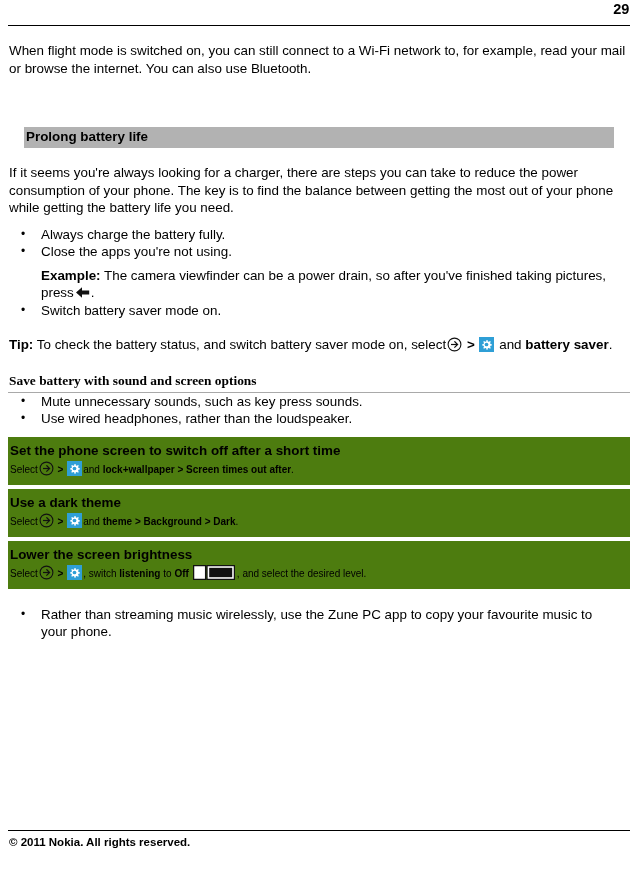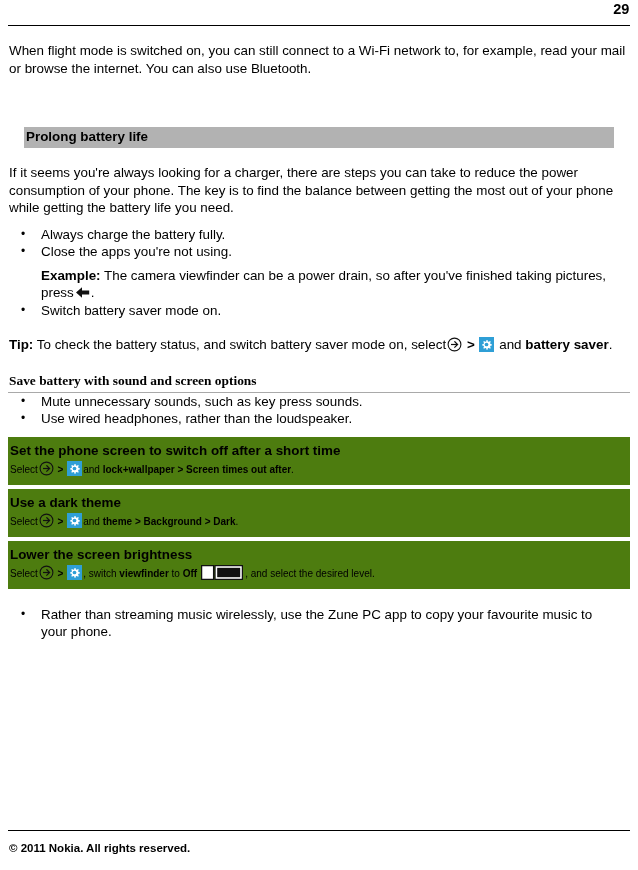--- a/index.html
+++ b/index.html
@@ -155,22 +155,22 @@
     display: inline-block;
     width: 42px;
     height: 15px;
     vertical-align: -3px;
     margin: 0 2px 0 4px;
   }
 
   
   .page-footer {
     border-top: 1.6px solid #000;
-    padding: 10px 0 0 1px;
-    margin-bottom: 14px;
+    padding: 4px 0 0 1px;
+    margin-bottom: 20px;
   }
   .footer-text {
     font-size: 11.5px;
     font-weight: bold;
     line-height: 15px;
   }
 </style>
 </head>
 <body>
 
@@ -289,21 +289,21 @@
               <circle cx="7.5" cy="7.5" r="6.4" fill="none" stroke="#111" stroke-width="1.1"></circle>
               <path d="M4 7.5 H10" stroke="#111" stroke-width="1.2" fill="none"></path>
               <path d="M7.8 4.8 L10.6 7.5 L7.8 10.2" stroke="#111" stroke-width="1.2" fill="none" stroke-linecap="square"></path>
             </svg></span>
         <span class="b">&gt;</span>
         <span class="icon-settings"><svg width="15" height="15" viewBox="0 0 15 15">
               <path d="M7.5 3.1 l1.05 0 .32 1.3 1.02.42 1.15-.7.74.74-.7 1.15.42 1.02 1.3.32 0 1.05-1.3.32-.42 1.02.7 1.15-.74.74-1.15-.7-1.02.42-.32 1.3-1.05 0-.32-1.3-1.02-.42-1.15.7-.74-.74.7-1.15-.42-1.02-1.3-.32 0-1.05 1.3-.32.42-1.02-.7-1.15.74-.74 1.15.7 1.02-.42z" fill="#ffffff"></path>
               <circle cx="7.5" cy="7.5" r="1.85" fill="#2f9fd6"></circle>
             </svg></span><span>,</span>
         <span>switch</span>
-        <span class="b">viewfinder</span>
+        <span class="b">listening</span>
         <span>to</span>
         <span class="b">Off</span><span class="icon-toggle-off"><svg width="42" height="15" viewBox="0 0 42 15">
               <rect x="0.6" y="0.6" width="12" height="13.8" fill="#ffffff" stroke="#111" stroke-width="1.3"></rect>
               <rect x="14" y="0.6" width="27.4" height="13.8" fill="#ffffff" stroke="#111" stroke-width="1.3"></rect>
               <rect x="16.2" y="2.8" width="23" height="9.4" fill="#111"></rect>
             </svg></span><span>, and select the desired level.</span>
       </div>
     </div>
 
     <div class="gap-para"></div>

